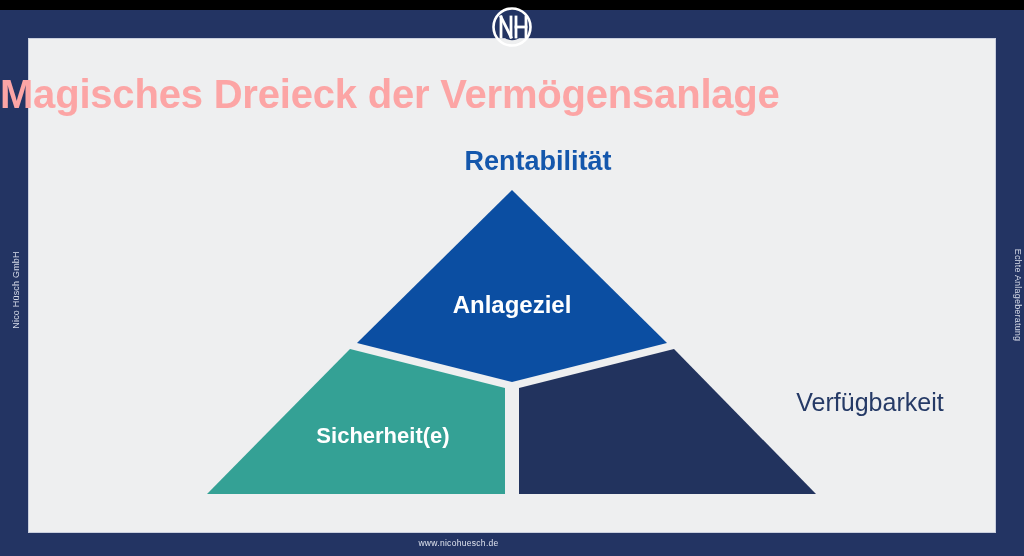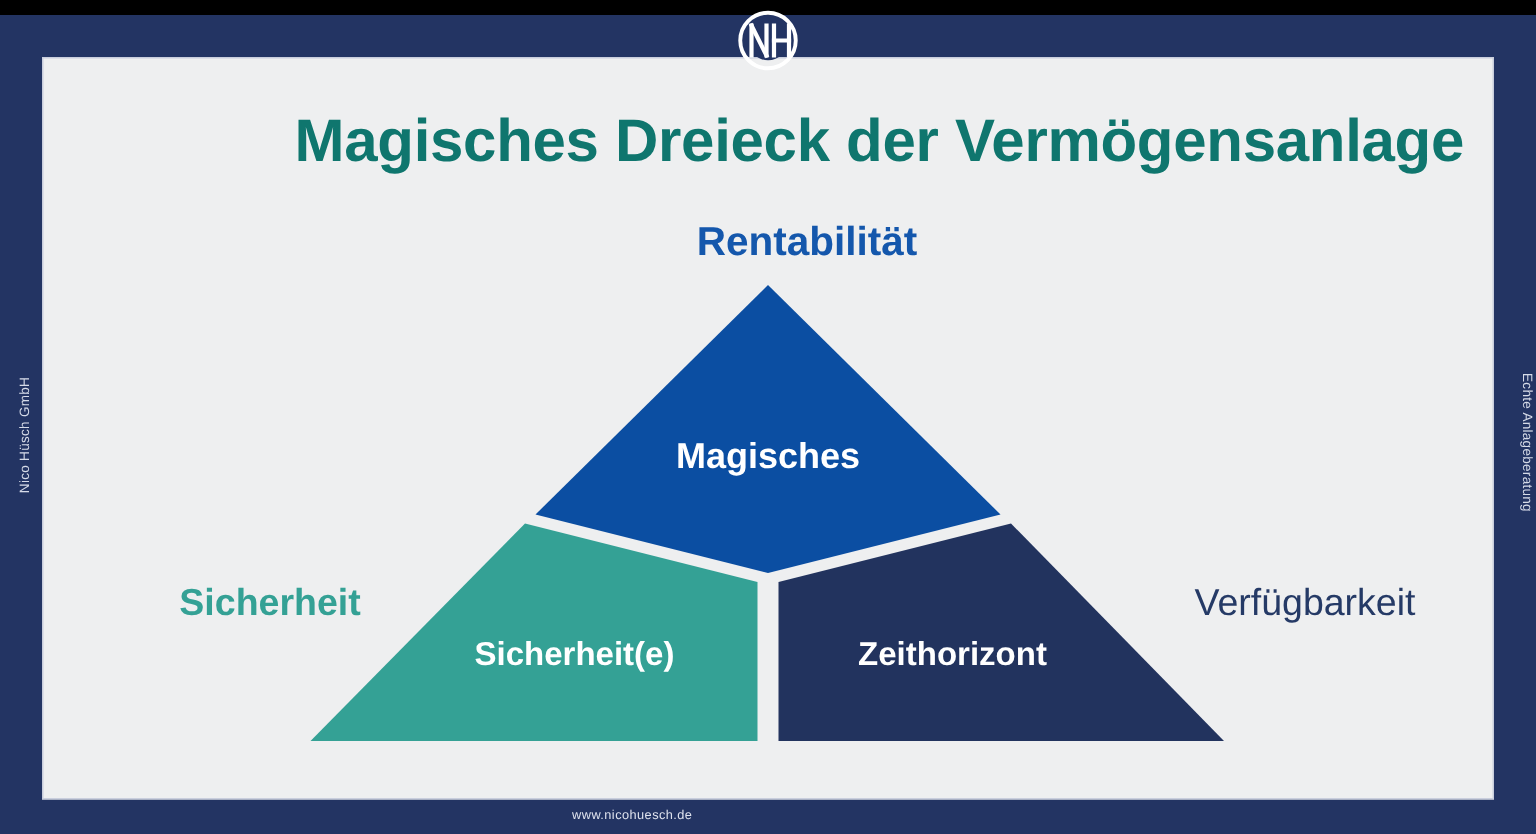--- a/index.html
+++ b/index.html
@@ -57,24 +57,24 @@
     z-index: 20;
   }
   .logo-wrap svg { display: block; }
 
   
   .title {
     position: absolute;
     left: 0;
     top: 72px;
     width: 976px;
-    text-align: right;
+    text-align: left;
     font-size: 40px;
     font-weight: bold;
-    color: #0f766e;
+    color: #fca5a5;
     letter-spacing: -0.2px;
     z-index: 6;
   }
 
   
   .label-top {
     position: absolute;
     left: 0;
     top: 146px;
     width: 1024px;
@@ -174,20 +174,21 @@
   .footer {
     position: absolute;
     left: 0;
     top: 538px;
     width: 843px;
     text-align: center;
     font-size: 8.5px;
     color: #dfe3ee;
     letter-spacing: 0.3px;
     z-index: 12;
+    padding-left: 37px;
   }
 </style>
 </head>
 <body>
 
 <div id="slide">
 
   <div class="frame"></div>
   <div class="panel"></div>
 
@@ -204,34 +205,32 @@
         <line x1="29" y1="13" x2="29" y2="33"></line>
         <line x1="39" y1="13" x2="39" y2="33"></line>
         <line x1="29" y1="23" x2="39" y2="23"></line>
       </g>
     </svg>
   </div>
 
   <div class="title">Magisches Dreieck der Vermögensanlage</div>
 
   <div class="label-top">Rentabilität</div>
-  <div class="label-left">Sicherheit</div>
   <div class="label-right">Verfügbarkeit</div>
 
   <svg class="triangle-stage" viewBox="0 0 1024 556">
 
     <polygon points="512,190 667,343 512,382 357,343" fill="#0b4ea2"></polygon>
 
     <polygon points="350,349 505,388 505,494 207,494" fill="#34a195"></polygon>
 
     <polygon points="674,349 816,494 519,494 519,388" fill="#22335e"></polygon>
   </svg>
 
-  <div class="seg-text portfolio">Magisches</div>
+  <div class="seg-text portfolio">Anlageziel</div>
   <div class="seg-text anlageziel">Sicherheit(e)</div>
-  <div class="seg-text zeithorizont">Zeithorizont</div>
 
   <div class="side-text side-left">Nico Hüsch GmbH</div>
   <div class="side-text side-right">Echte Anlageberatung</div>
 
   <div class="footer">www.nicohuesch.de</div>
 
 </div>
 
 </body></html>

